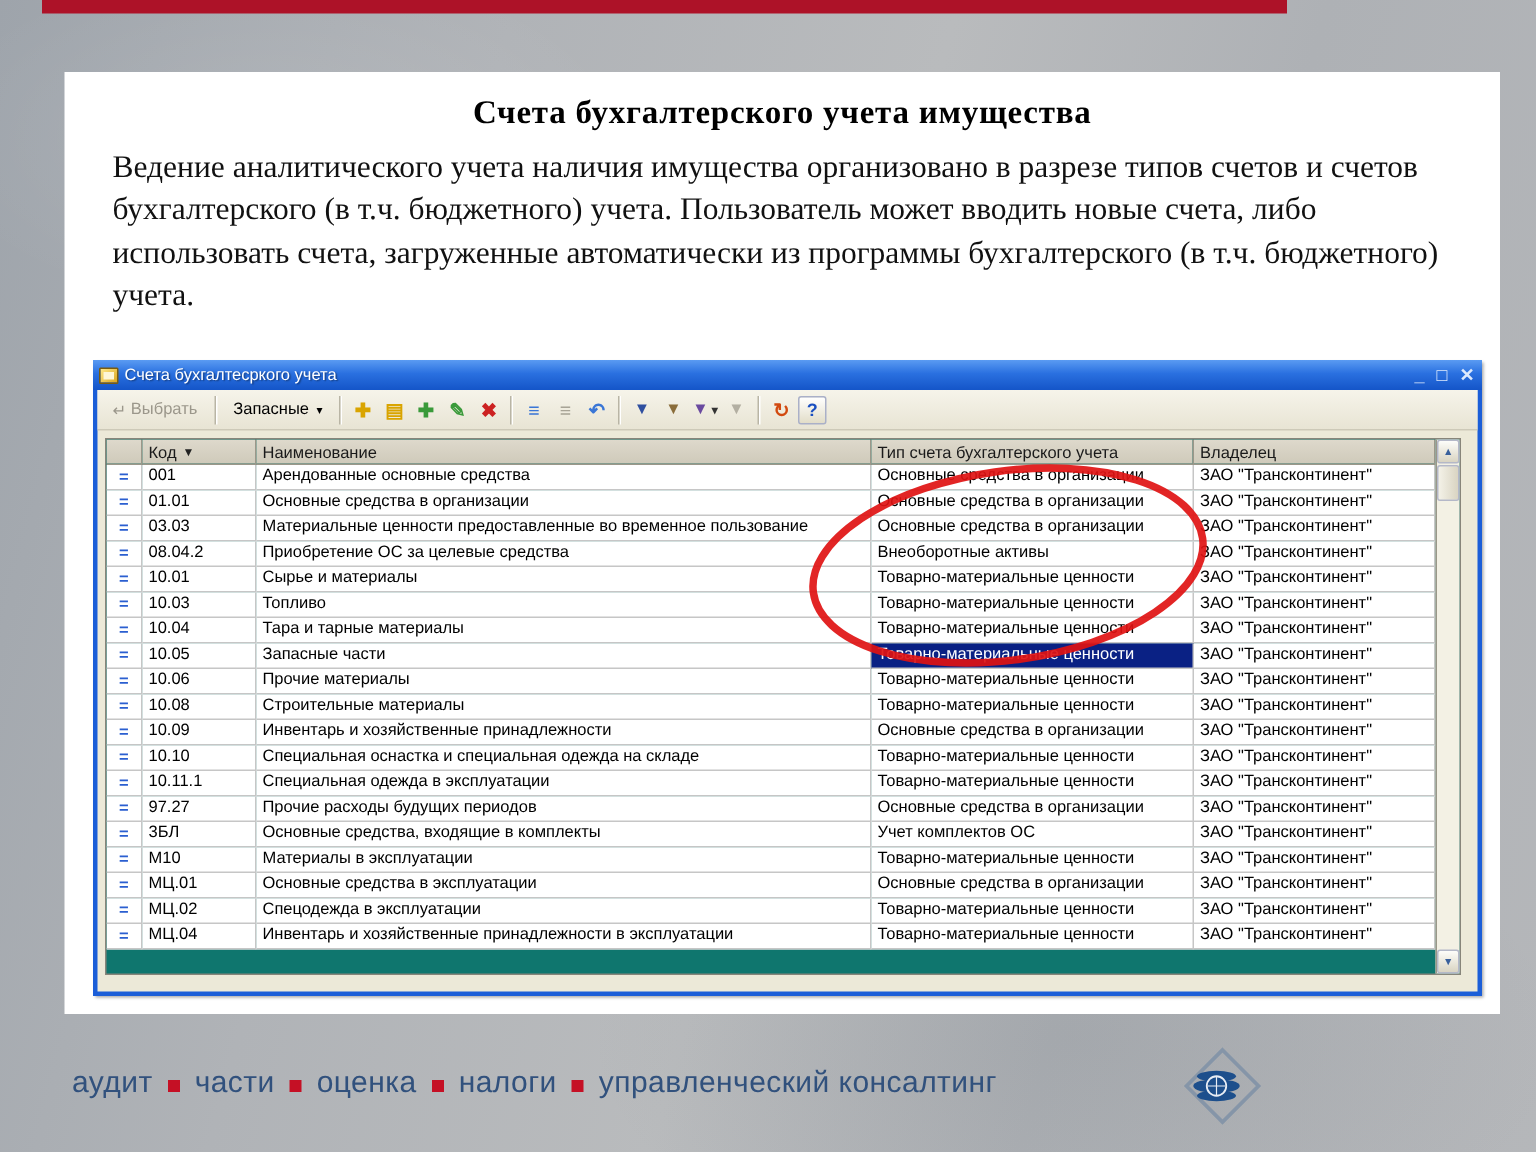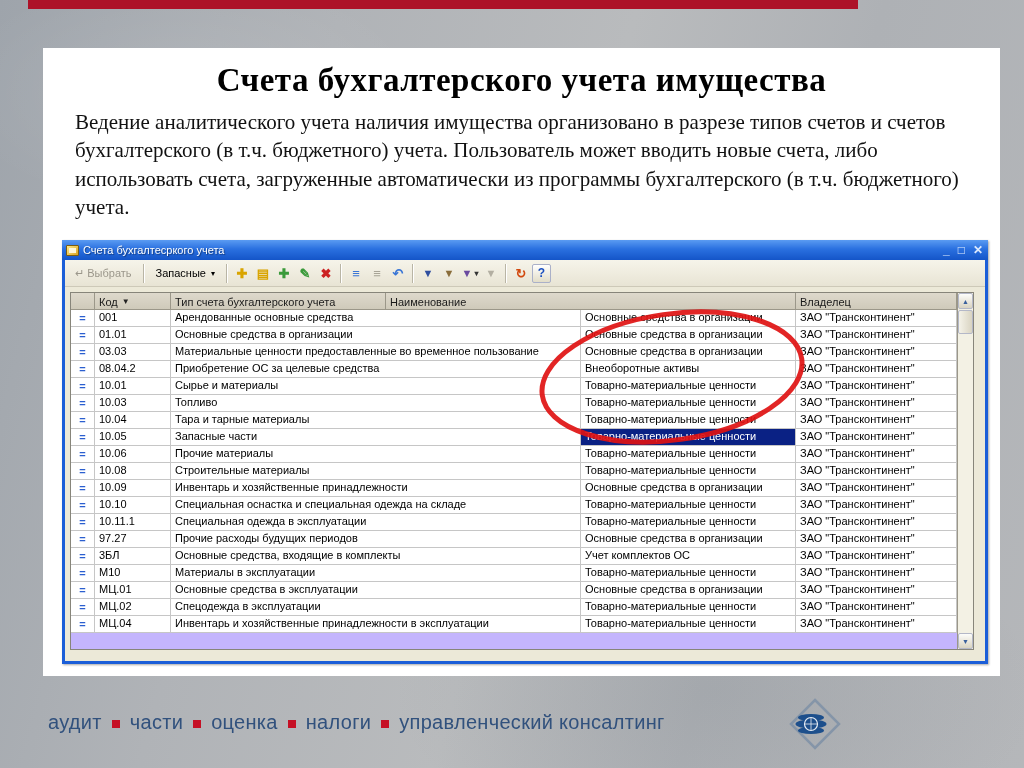--- a/index.html
+++ b/index.html
@@ -10,21 +10,21 @@
     background:linear-gradient(105deg,#9ea4ab 0%,#b0b3b7 28%,#b9bbbd 52%,#aeb1b5 72%,#b5b7ba 100%); }
   .slide::after { content:""; position:absolute; inset:0; pointer-events:none;
     background:radial-gradient(ellipse 400px 200px at 18% 12%, rgba(255,255,255,.10), rgba(255,255,255,0) 60%),
                radial-gradient(ellipse 500px 260px at 70% 90%, rgba(90,100,110,.12), rgba(0,0,0,0) 65%); }
 
   .topbar { position:absolute; left:28px; top:0; width:830px; height:9px; z-index:3; }
 
   .panel { position:absolute; left:43px; top:48px; width:957px; height:628px; background:#ffffff; z-index:2; }
 
   .slide-title { text-align:center; margin-top:14px; font-family:"Liberation Serif", serif;
-    font-weight:700; font-size:33px; color:#000; letter-spacing:.5px; }
+    font-weight:700; font-size:22px; color:#000; letter-spacing:.5px; }
   .slide-par { margin:9px 30px 0 32px; font-family:"Liberation Serif", serif;
     font-size:21px; line-height:1.35; color:#111; }
 
   
   .appwin { position:absolute; left:19px; top:192px; width:926px; height:424px;
     font-size:11px; box-shadow:1px 1px 2px rgba(0,0,0,.35); }
   .titlebar { height:20px; display:flex; align-items:center; padding:0 5px 0 4px; gap:4px;
     background:linear-gradient(180deg,#5a9bf2 0%,#2a70e0 45%,#1455c8 100%); color:#fff; }
   .win-ico { width:13px; height:11px; background:linear-gradient(135deg,#ffe98a,#d9a520);
     border:1px solid #7a5c10; border-radius:1px; position:relative; }
@@ -44,21 +44,21 @@
   .tbtn .bico { font-size:11px; }
   .caret { font-size:8px; margin-left:2px; }
   .tsep { width:0; height:19px; border-left:1px solid #b9b5a5; border-right:1px solid #ffffff; margin:0 3px; }
   .tb-icon { width:20px; height:20px; display:flex; align-items:center; justify-content:center;
     font-size:13px; font-weight:700; }
   .tb-icon.small { font-size:11px; }
   .tb-icon.boxed { border:1px solid #aab0c8; background:linear-gradient(#ffffff,#e2ddc8); border-radius:2px;
     width:19px; height:19px; font-size:12px; }
 
   .tablewrap { position:absolute; left:5px; top:32px; width:904px; height:358px;
-    background:#c4b5fd; border:1px solid #87857a; }
+    background:#0f766e; border:1px solid #87857a; }
   .grid { position:absolute; left:0; top:0; right:16px; bottom:0; overflow:hidden; }
   .trow { display:flex; height:17px; }
   .trow.head { height:17px; }
   .cell { border-right:1px solid #c6c6c6; border-bottom:1px solid #c6c6c6; padding:1px 0 0 4px;
     font-size:11px; color:#000; white-space:nowrap; overflow:hidden; background:#fff; }
   .head .cell { background:linear-gradient(180deg,#ded9cc,#cfcaba); border-right:1px solid #9b9789;
     border-bottom:1px solid #9b9789; font-size:11px; color:#1a1a1a; display:flex; align-items:center; }
   .c0 { width:24px; flex:none; text-align:center; padding-left:0; }
   .c1 { width:76px; flex:none; }
   .c2 { width:410px; flex:none; }
@@ -140,22 +140,22 @@
               <span class="tb-icon" style="color: rgb(210, 74, 16);">↻</span>
               <span class="tb-icon boxed" style="color: rgb(26, 79, 192);">?</span>
             </span>
         </div>
 
         <div class="tablewrap">
           <div class="grid" id="grid">
               <div class="trow head">
                 <div class="cell c0"></div>
                 <div class="cell c1">Код<span class="sortico">▼</span></div>
+                <div class="cell c2">Наименование</div>
                 <div class="cell c3">Тип счета бухгалтерского учета</div>
-                <div class="cell c2">Наименование</div>
                 <div class="cell c4">Владелец</div>
               </div>
               <div class="trow">
                 <div class="cell c0"><span class="marker">=</span></div>
                 <div class="cell c1">001</div>
                 <div class="cell c2">Арендованные основные средства</div>
                 <div class="cell c3">Основные средства в организации</div>
                 <div class="cell c4">ЗАО "Трансконтинент"</div>
               </div>
               <div class="trow">

